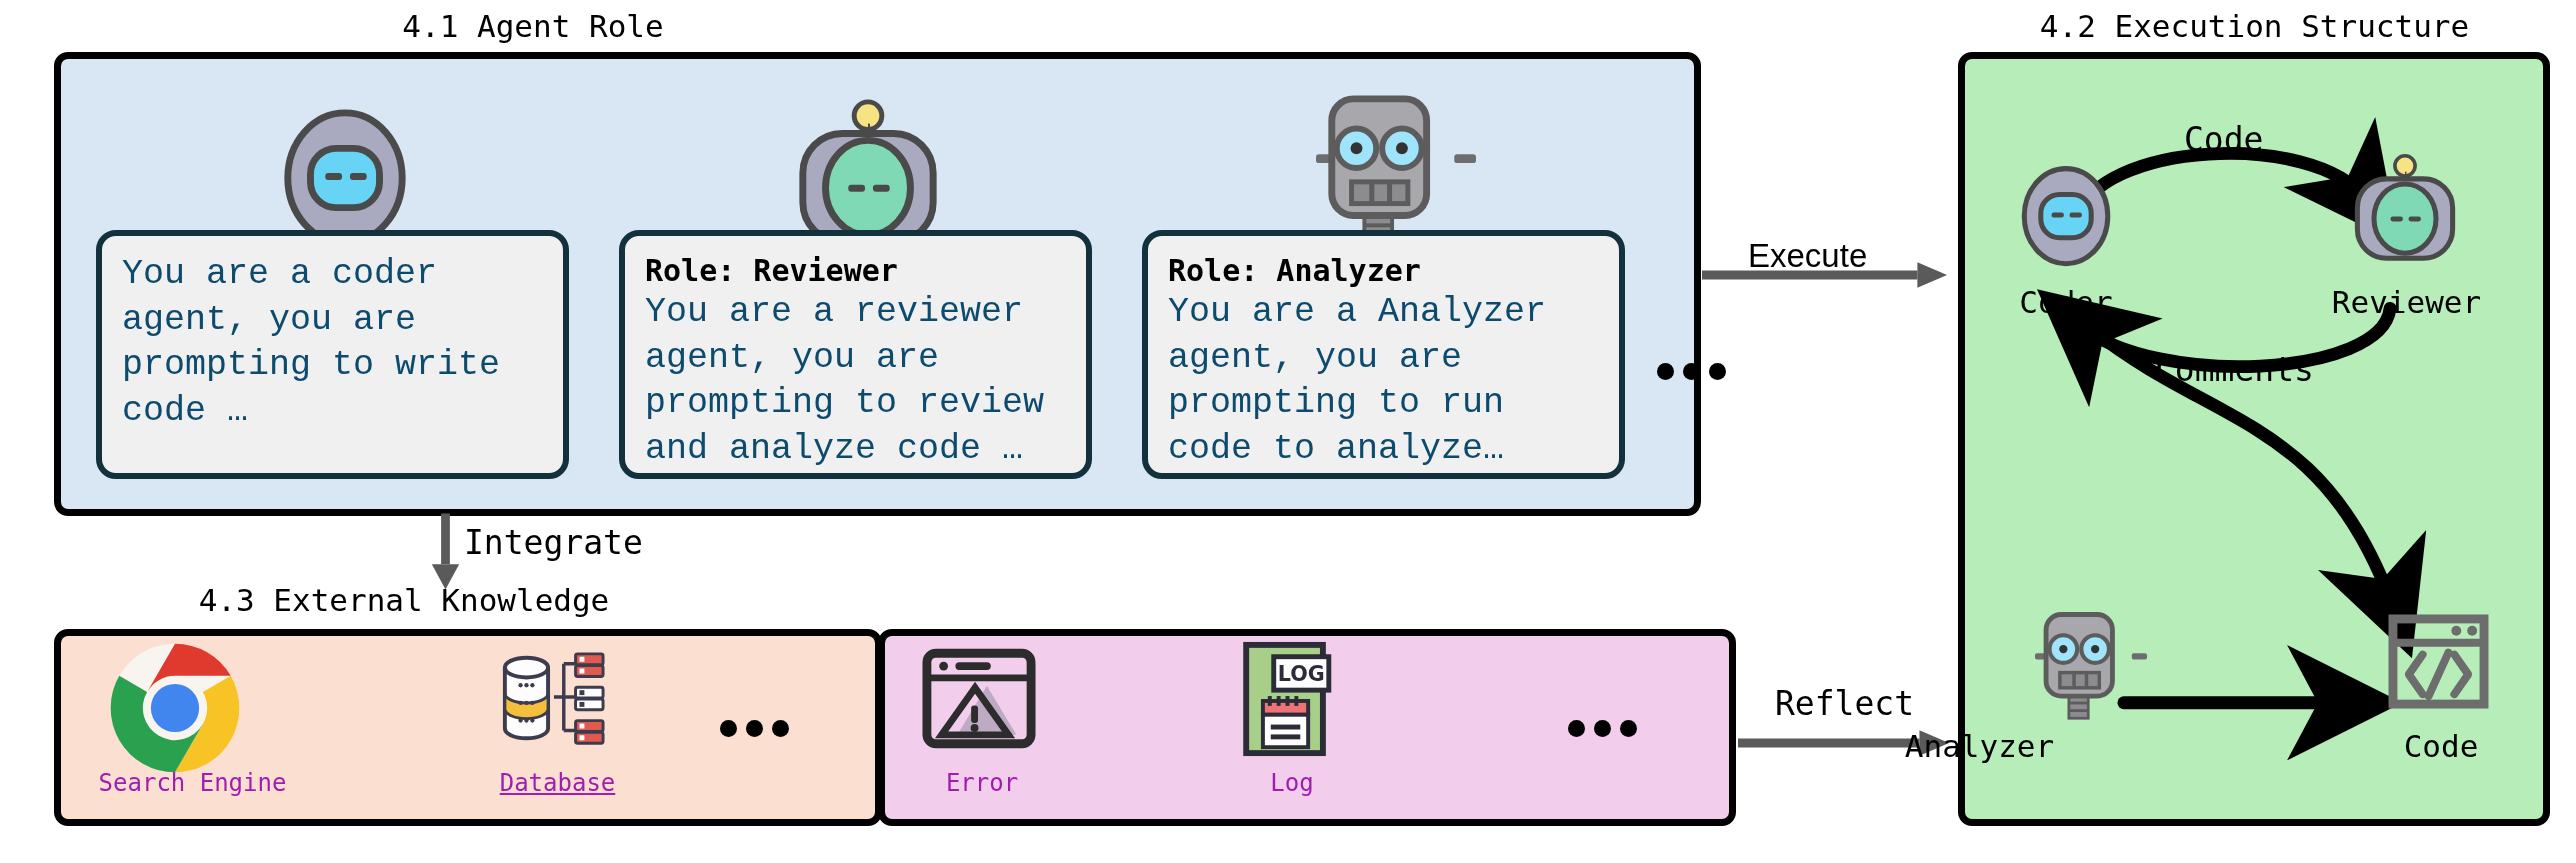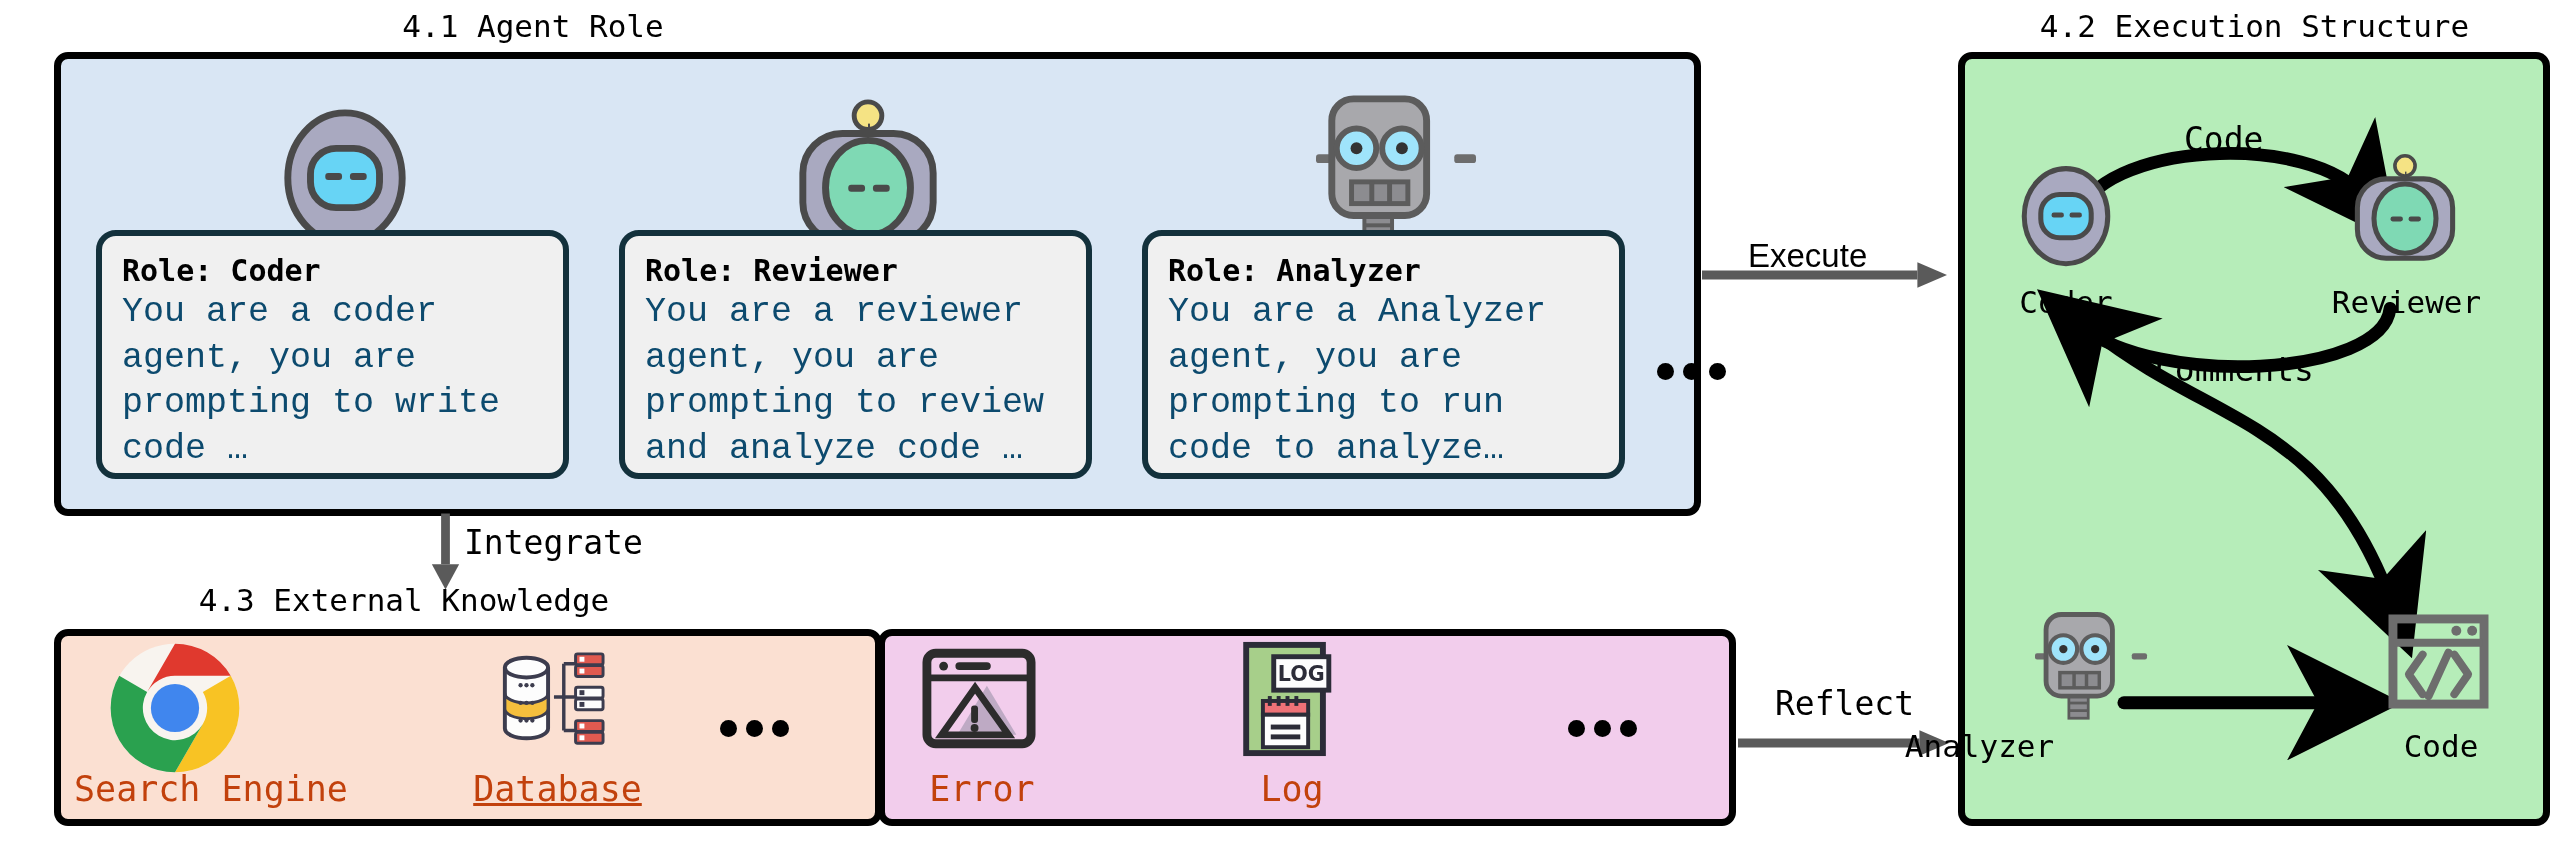--- a/index.html
+++ b/index.html
@@ -58,22 +58,22 @@
     white-space:pre-line;
   }
 
   
   .dots{display:flex;gap:9px;align-items:center;}
   .dots i{display:block;width:17px;height:17px;border-radius:50%;background:#000;}
 
   
   .item-cap{
     font-family:"DejaVu Sans Mono", monospace;
-    font-size:35px;
-    color:#c2410c;
+    font-size:24px;
+    color:#a21caf;
     text-align:center;
     white-space:nowrap;
   }
   .node-cap{
     font-family:"DejaVu Sans Mono", monospace;
     font-size:31px;
     color:#000;
     text-align:center;
     white-space:nowrap;
   }
@@ -135,21 +135,20 @@
       <circle cx="91" cy="58" r="20" fill="#9fe4fb" stroke="#5c5c5c" stroke-width="6"></circle>
       <circle cx="45" cy="58" r="6" fill="#333"></circle>
       <circle cx="91" cy="58" r="6" fill="#333"></circle>
       <rect x="40" y="92" width="57" height="22" fill="#8c8c90" stroke="#5c5c5c" stroke-width="5"></rect>
       <rect x="58" y="92" width="5" height="22" fill="#5c5c5c"></rect>
       <rect x="76" y="92" width="5" height="22" fill="#5c5c5c"></rect>
     </svg>
   </div>
 
   <div class="abs role-card" style="left:96px;top:230px;width:473px;height:249px;">
-    <div class="role-title">Role: Coder</div>
     <div class="role-body">You are a coder
 agent, you are
 prompting to write
 code …</div>
   </div>
 
   <div class="abs role-card" style="left:619px;top:230px;width:473px;height:249px;">
     <div class="role-title">Role: Reviewer</div>
     <div class="role-body">You are a reviewer
 agent, you are

